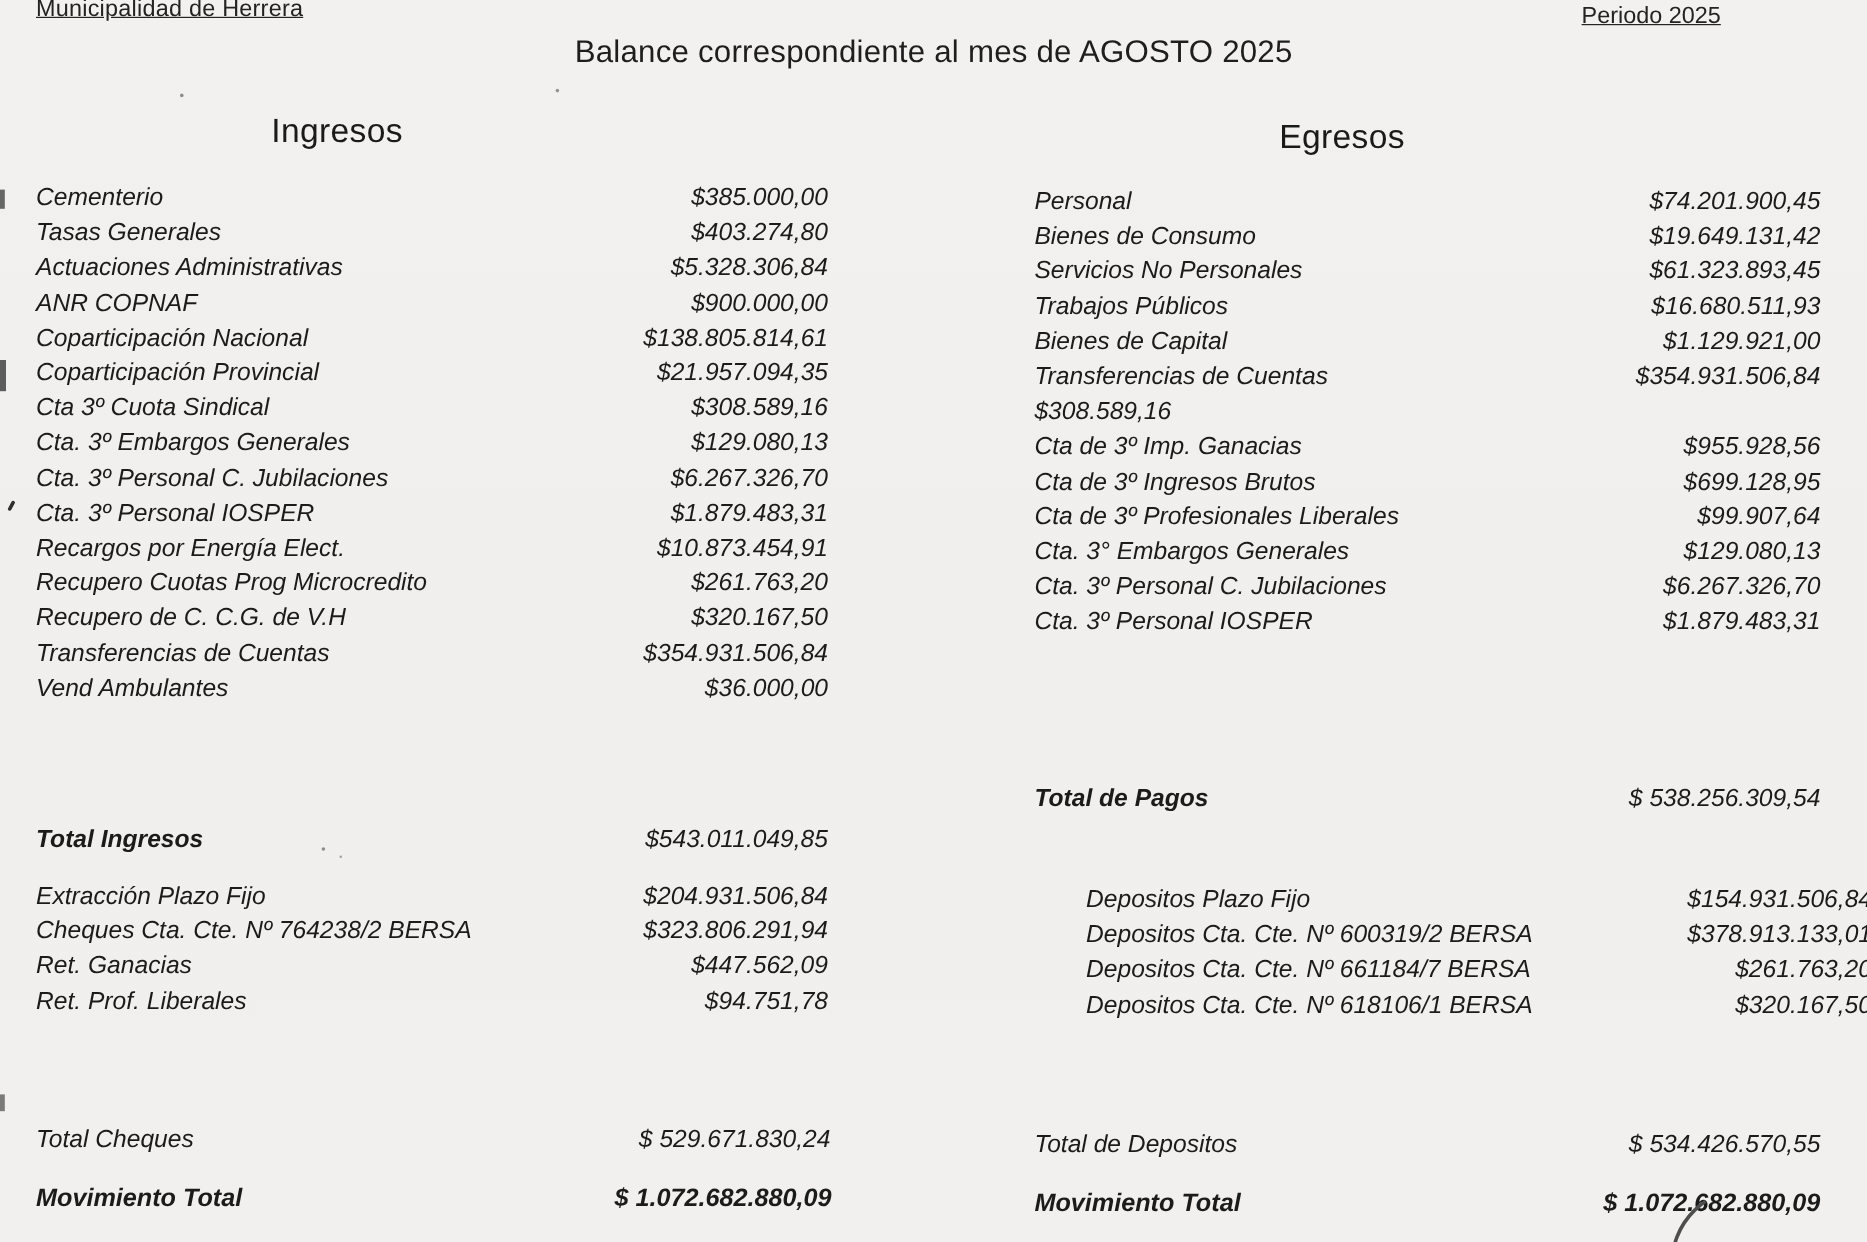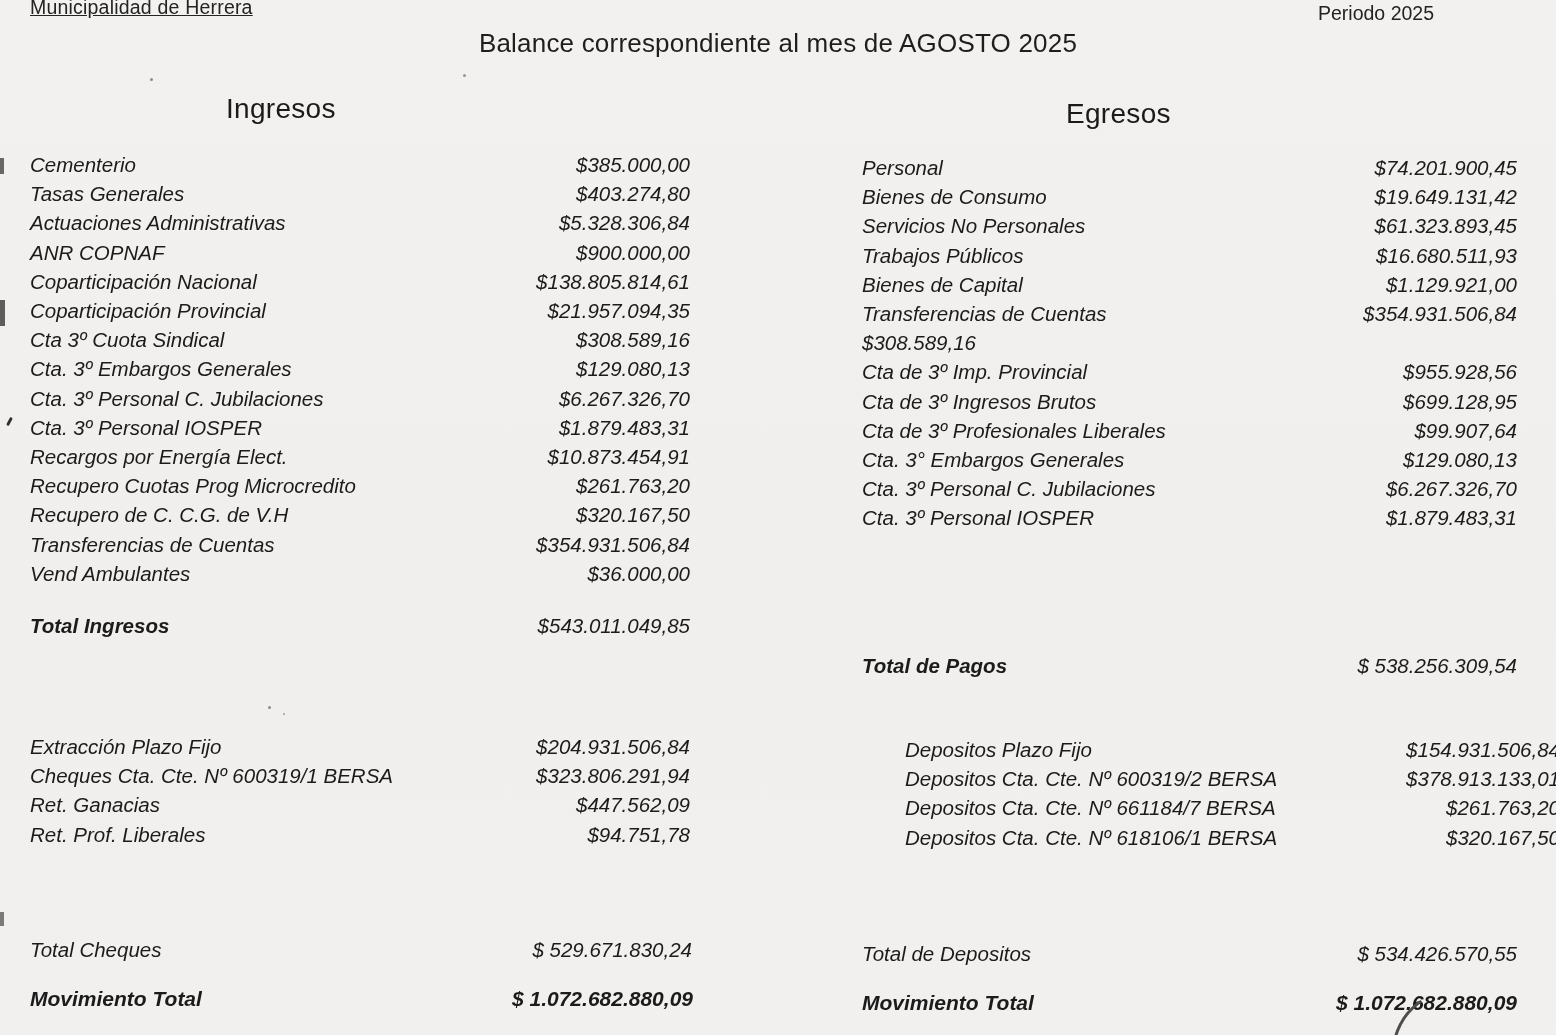--- a/index.html
+++ b/index.html
@@ -19,20 +19,21 @@
   }
   .org {
     position: absolute; left: 30px; top: -4px;
     font-size: 19.5px; letter-spacing: 0.2px;
     text-decoration: underline;
     color: #232323;
   }
   .period {
     position: absolute; left: 1318px; top: 2px;
     font-size: 19.5px;
+    text-decoration: underline;
     color: #232323;
   }
   .doc-title {
     position: absolute; left: 0; right: 0; top: 28px;
     text-align: center;
     font-size: 26px; letter-spacing: 0.2px;
     color: #1e1e1e;
   }
   .col-heading {
     position: absolute;
@@ -46,21 +47,21 @@
   .block { position: absolute; font-style: italic; }
   .row {
     display: flex; justify-content: space-between; align-items: baseline;
     line-height: 29.2px;
     font-size: 20.5px;
   }
   .row .lbl { white-space: nowrap; }
   .row .val { white-space: nowrap; text-align: right; }
 
   #ing-items    { left: 30px;  top: 150px; width: 660px; }
-  #ing-total    { left: 30px;  top: 611px; width: 660px; }
+  #ing-total    { left: 30px;  top: 685px; width: 660px; }
   #ing-bank     { left: 30px;  top: 732px; width: 660px; }
   #ing-cheques  { left: 30px;  top: 935px; width: 662px; }
   #ing-mov      { left: 30px;  top: 984px; width: 663px; }
 
   #egr-items    { left: 862px; top: 153px; width: 655px; }
   #egr-total    { left: 862px; top: 651px; width: 655px; }
   #egr-bank     { left: 860px; top: 735px; width: 655px; margin-left: 45px; }
   #egr-depositos{ left: 862px; top: 939px; width: 655px; }
   #egr-mov      { left: 862px; top: 988px; width: 655px; }
 
@@ -169,21 +170,21 @@
     <span class="lbl">Total Ingresos</span>
     <span class="val">$543.011.049,85</span>
   </div>
 
   <div class="block" id="ing-bank">
       <div class="row">
       <span class="lbl">Extracción Plazo Fijo</span>
       <span class="val">$204.931.506,84</span>
     </div>
       <div class="row">
-      <span class="lbl">Cheques Cta. Cte. Nº 600319/1 BERSA</span>
+      <span class="lbl">Cheques Cta. Cte. Nº 764238/2 BERSA</span>
       <span class="val">$323.806.291,94</span>
     </div>
       <div class="row">
       <span class="lbl">Ret. Ganacias</span>
       <span class="val">$447.562,09</span>
     </div>
       <div class="row">
       <span class="lbl">Ret. Prof. Liberales</span>
       <span class="val">$94.751,78</span>
     </div>
@@ -221,21 +222,21 @@
       <span class="val">$1.129.921,00</span>
     </div>
       <div class="row">
       <span class="lbl">Transferencias de Cuentas</span>
       <span class="val">$354.931.506,84</span>
     </div>
       <div class="row">
       <span class="val">$308.589,16</span>
     </div>
       <div class="row">
-      <span class="lbl">Cta de 3º Imp. Provincial</span>
+      <span class="lbl">Cta de 3º Imp. Ganacias</span>
       <span class="val">$955.928,56</span>
     </div>
       <div class="row">
       <span class="lbl">Cta de 3º Ingresos Brutos</span>
       <span class="val">$699.128,95</span>
     </div>
       <div class="row">
       <span class="lbl">Cta de 3º Profesionales Liberales</span>
       <span class="val">$99.907,64</span>
     </div>

